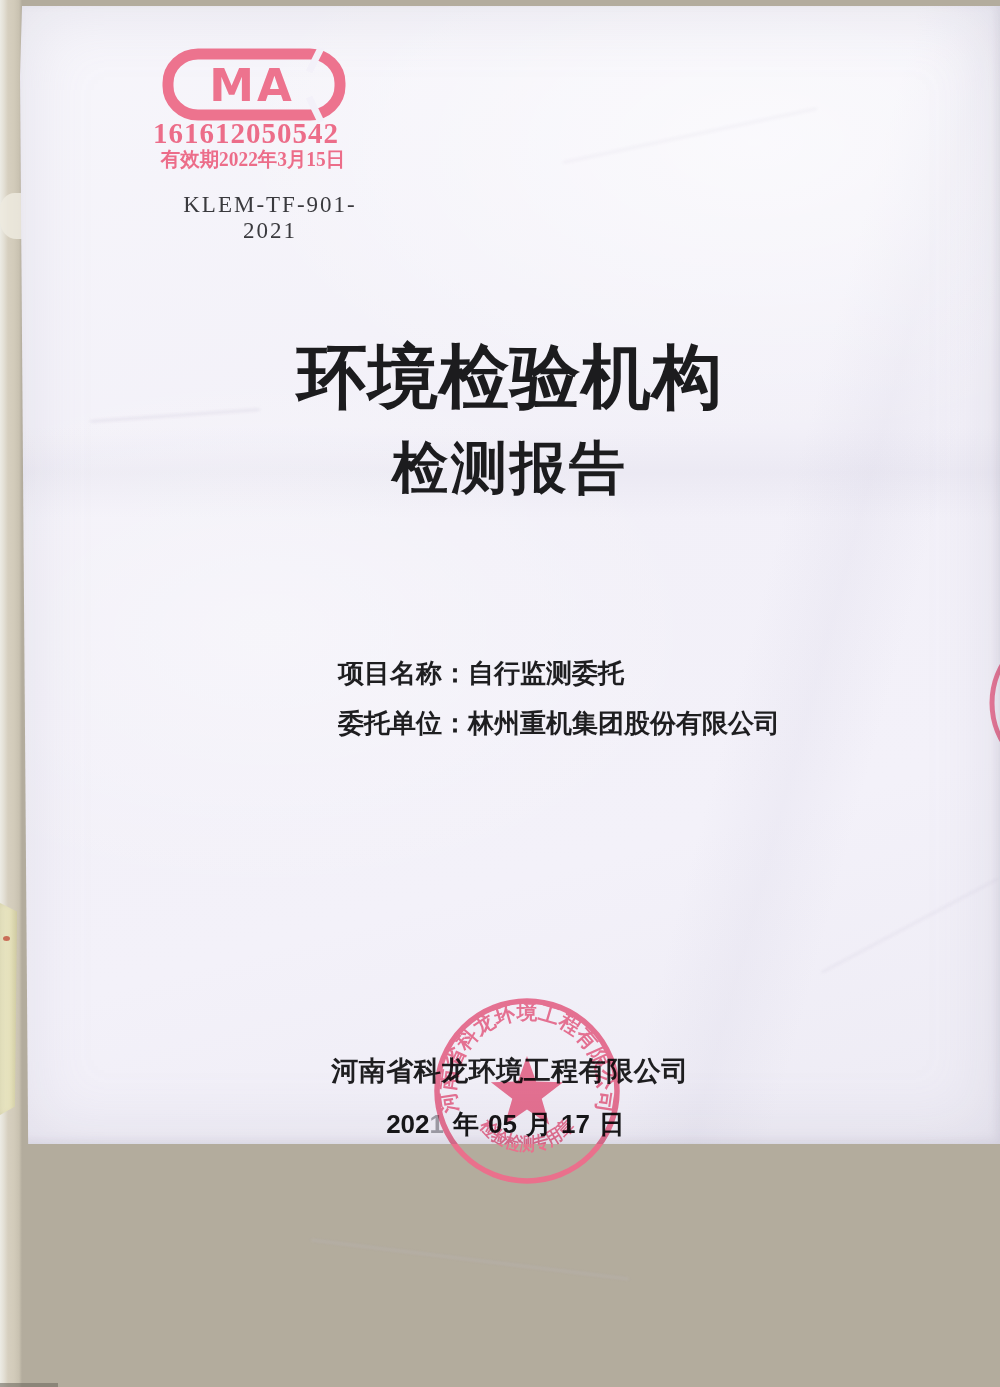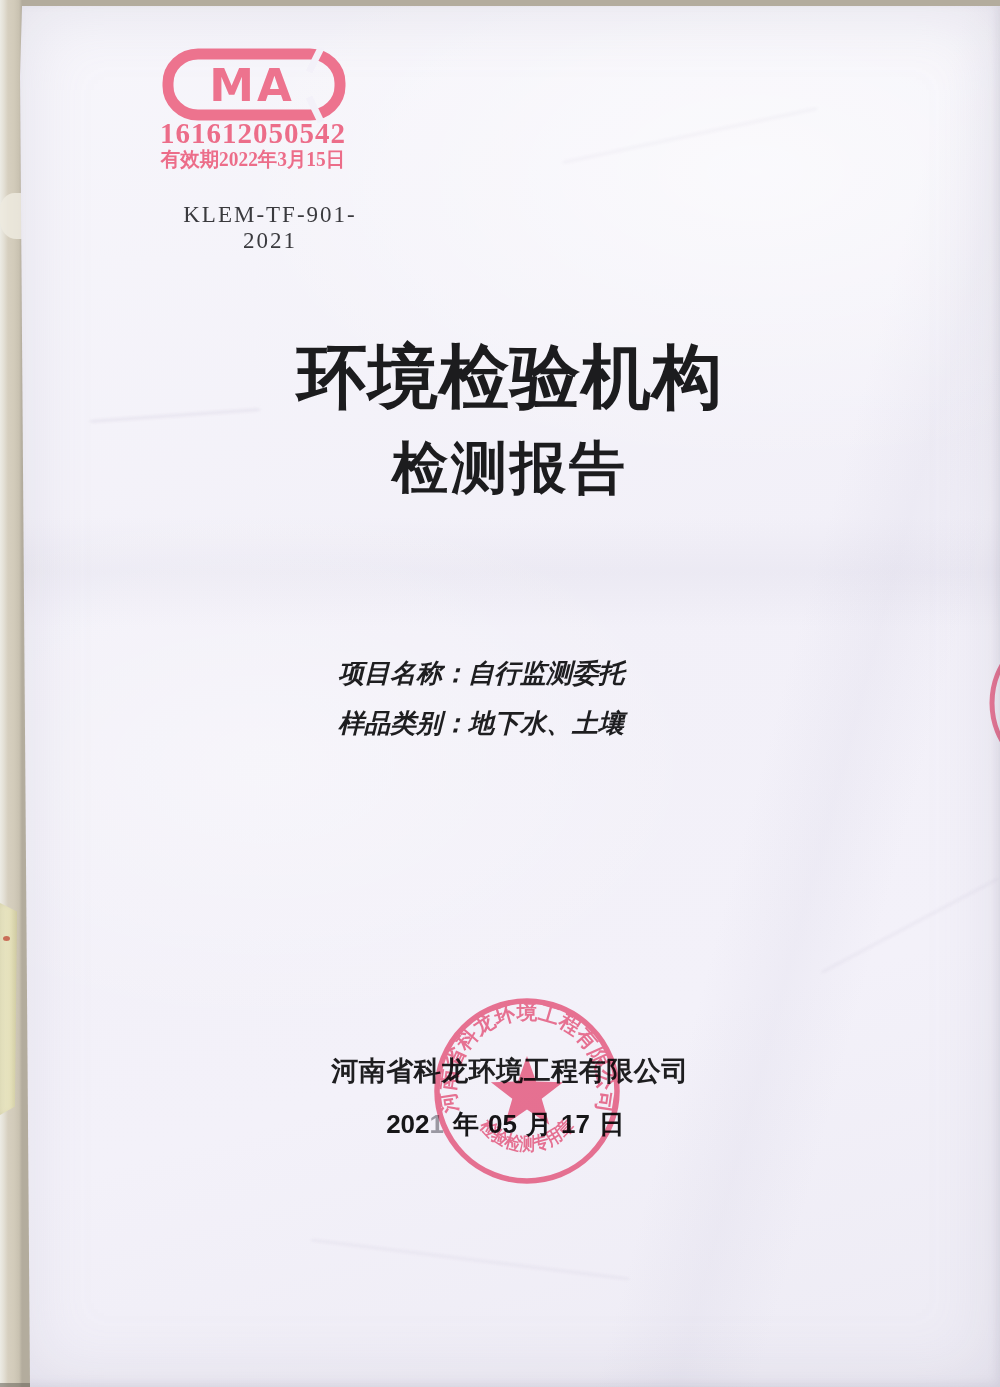--- a/index.html
+++ b/index.html
@@ -8,45 +8,45 @@
     background:linear-gradient(to right,#ecebe4 0px,#e3dfd4 4px,#d6cfbf 8px,#d2cbba 14px,#c9c2b1 19px,#b3ac9d 22px);
     font-family:"Liberation Serif","DejaVu Serif",serif;
   }
   
   .white-chip{position:absolute;left:0;top:193px;width:42px;height:46px;background:#edeadf;border-radius:40% 60% 55% 45%;opacity:.85;}
   .tape{position:absolute;left:0;top:903px;width:17px;height:212px;background:linear-gradient(to right,#eae7c6,#e4e0ba 60%,#d8d3ab);clip-path:polygon(0 0,100% 4%,88% 96%,0 100%);box-shadow:inset 0 0 6px rgba(140,130,80,.25);}
   .tape-fleck{position:absolute;left:3px;top:936px;width:7px;height:5px;background:#c2513f;border-radius:50%;opacity:.8;}
   .bottom-sliver{position:absolute;left:0;bottom:0;width:58px;height:4px;background:#6f6a60;opacity:.6;}
   
   .paper{
-    position:absolute;left:20px;top:6px;width:980px;height:1381px;
+    position:absolute;left:20px;top:6px;width:980px;height:1138px;
     background-image:
       radial-gradient(900px 500px at 75% 12%, rgba(255,255,255,.55), rgba(255,255,255,0) 60%),
       radial-gradient(700px 420px at 25% 55%, rgba(255,255,255,.35), rgba(255,255,255,0) 65%),
       linear-gradient(to bottom, rgba(228,226,238,0) 37%, rgba(203,200,219,.16) 41%, rgba(244,243,250,0) 45%),
       linear-gradient(105deg, rgba(0,0,0,0) 70%, rgba(204,201,221,.15) 76%, rgba(0,0,0,0) 82%),
       linear-gradient(165deg,#f7f6fb 0%,#f2f0f8 45%,#f3f1f9 72%,#edebf4 100%);
     clip-path:polygon(2px 0px,980px 0px,980px 1381px,10px 1381px,0px 70px);
     box-shadow:inset 0 0 70px rgba(160,155,178,.22), inset -3px -3px 10px rgba(150,145,165,.18);
   }
   .crease{position:absolute;pointer-events:none;background:linear-gradient(to bottom,rgba(0,0,0,0),rgba(196,192,212,.45),rgba(0,0,0,0));filter:blur(1.5px);}
   .crease.c1{left:70px;top:408px;width:170px;height:3px;transform:rotate(-4deg);}
   .crease.c2{left:290px;top:1252px;width:320px;height:3px;transform:rotate(7deg);opacity:.7;}
   .crease.c3{left:790px;top:918px;width:200px;height:3px;transform:rotate(-28deg);opacity:.7;}
   .crease.c4{left:540px;top:128px;width:260px;height:3px;transform:rotate(-12deg);opacity:.5;}
   .cma-wrap{position:absolute;left:140px;top:39px;width:195px;}
-  .cma-license{position:absolute;left:133px;top:111px;width:200px;text-align:center;font-weight:700;font-size:29px;letter-spacing:1px;color:#ec6280;font-family:"Liberation Serif","DejaVu Serif",serif;opacity:.92;}
+  .cma-license{position:absolute;left:133px;top:111px;width:200px;text-align:left;font-weight:700;font-size:29px;letter-spacing:1px;color:#ec6280;font-family:"Liberation Serif","DejaVu Serif",serif;opacity:.92;}
   .cma-validity{position:absolute;left:130px;top:140px;width:206px;text-align:center;font-weight:700;font-size:20px;color:#ec6280;letter-spacing:0px;opacity:.92;white-space:nowrap;transform:scaleX(.97);}
-  .doc-code{position:absolute;left:140px;top:196px;width:220px;text-align:center;font-size:23px;letter-spacing:2px;color:#3a3a3e;font-family:"Liberation Serif","DejaVu Serif",serif;}
+  .doc-code{position:absolute;left:140px;top:186px;width:220px;text-align:center;font-size:23px;letter-spacing:2px;color:#3a3a3e;font-family:"Liberation Serif","DejaVu Serif",serif;}
   
   .title{position:absolute;left:0;top:337px;width:980px;text-align:center;color:#1c1c1e;font-weight:700;}
   .title .l1{font-size:70px;letter-spacing:1px;line-height:1.0;}
   .title .l2{font-size:56px;letter-spacing:3px;line-height:1.0;margin-top:27px;}
   
-  .info{position:absolute;left:318px;top:643px;color:#1e1e20;font-weight:700;font-size:26px;font-style:italic;}
+  .info{position:absolute;left:318px;top:643px;color:#1e1e20;font-weight:700;font-size:26px;}
   .info .row{height:50px;line-height:50px;white-space:nowrap;}
   
   .company{position:absolute;left:0;top:1047px;width:980px;text-align:center;font-weight:700;font-size:27px;color:#1e1e20;letter-spacing:0.5px;}
   .dateline{position:absolute;left:0;top:1101px;width:980px;text-align:center;font-weight:700;font-size:26px;color:#161618;font-family:"Liberation Sans","DejaVu Sans",sans-serif;}
   .dateline .unit{font-family:"Liberation Serif","DejaVu Serif",serif;margin:0 9px;}
   .dateline .faded{color:#9a98a2;}
   
   .round-stamp{position:absolute;left:407px;top:985px;width:200px;height:200px;mix-blend-mode:multiply;opacity:.9;}
   .edge-stamp{position:absolute;left:938px;top:587px;width:220px;height:220px;mix-blend-mode:multiply;opacity:.85;}
   svg text{font-weight:700;}
@@ -83,21 +83,21 @@
 
     <div class="doc-code">KLEM-TF-901-2021</div>
 
     <div class="title">
       <div class="l1">环境检验机构</div>
       <div class="l2">检测报告</div>
     </div>
 
     <div class="info">
       <div class="row"><span>项目名称：</span><span>自行监测委托</span></div>
-      <div class="row"><span>样品类别：</span><span>地下水、土壤</span></div>
+      <div class="row"><span>委托单位：</span><span>林州重机集团股份有限公司</span></div>
     </div>
 
     <div class="company">河南省科龙环境工程有限公司</div>
     <div class="dateline">
       <span>202</span><span class="faded">1</span><span class="unit">年</span><span>05</span><span class="unit">月</span><span>17</span><span class="unit">日</span>
     </div>
 
     <svg class="round-stamp" viewBox="0 0 200 200" xmlns="http://www.w3.org/2000/svg">
       <defs>
         <path id="seal-top-arc" d="M 33,126 A 72 72 0 1 1 167,126" fill="none"></path>

